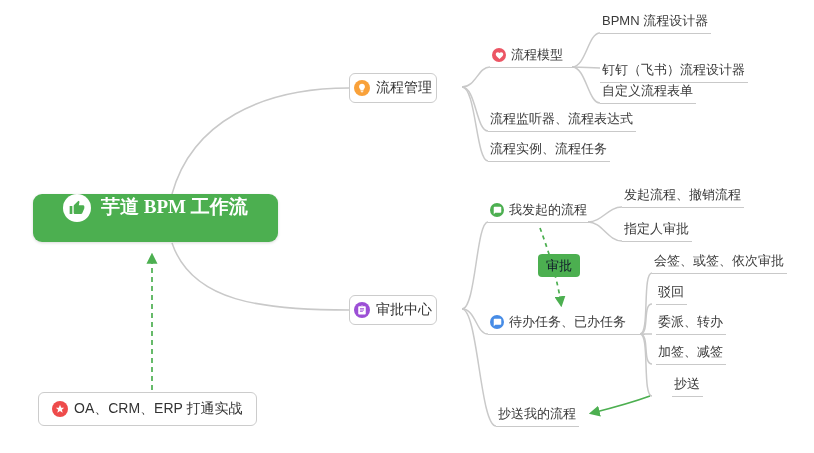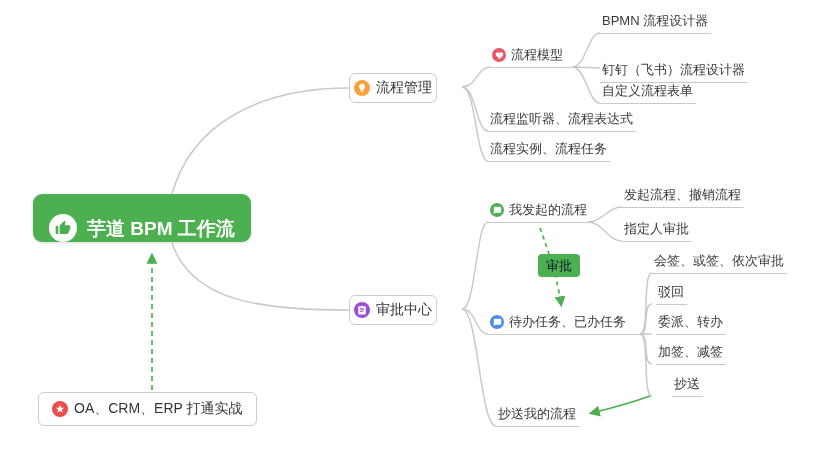--- a/index.html
+++ b/index.html
@@ -4,24 +4,24 @@
 <style>
   html,body{margin:0;padding:0;background:#fff;}
   .canvas{
     position:relative;width:814px;height:453px;overflow:hidden;
     font-family:"Liberation Sans","DejaVu Sans",sans-serif;background:#fff;
   }
   svg.links{position:absolute;left:0;top:0;width:814px;height:453px;pointer-events:none;}
 
   .root-node{
     position:absolute;left:33px;top:194px;height:48px;
-    display:flex;align-items:flex-end;gap:10px;padding:0 16px;
+    display:flex;align-items:flex-start;gap:10px;padding:0 30px;
     background:#4CAF50;border-radius:9px;color:#fff;
     font-size:19px;font-weight:bold;box-shadow:0 1px 3px rgba(0,0,0,.15);
-    cursor:pointer;white-space:nowrap;
+    cursor:pointer;white-space:nowrap;font-family:Liberation Serif, serif;
   }
 
   .node-box{
     position:absolute;display:flex;align-items:center;gap:6px;
     padding:5px 4px;background:#fff;border:1px solid #ccc;border-radius:6px;
     font-size:14px;color:#333;white-space:nowrap;cursor:pointer;
   }
   .pm-node{left:349px;top:73px;}
   .ac-node{left:349px;top:295px;}
   .practice-node{left:38px;top:392px;padding:7px 13px;}

